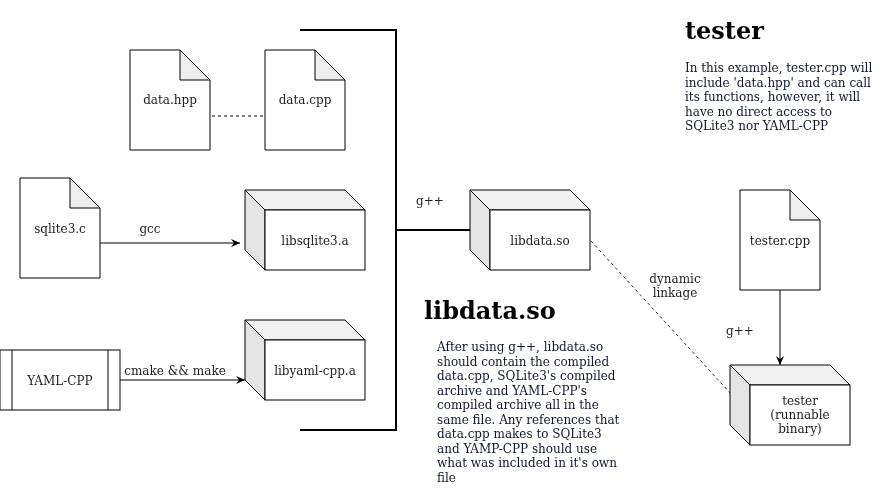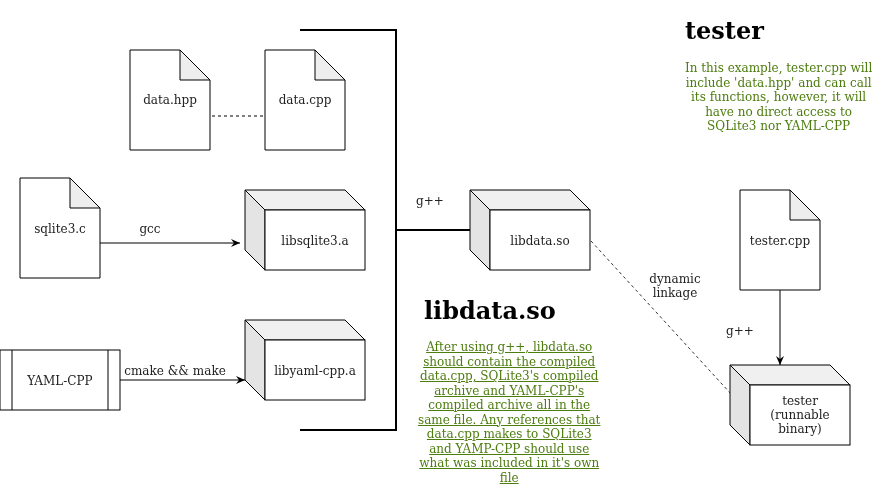--- a/index.html
+++ b/index.html
@@ -1,20 +1,20 @@
 <!DOCTYPE html>
 <html><head>
 <meta charset="utf-8">
 <style>
   html, body { margin: 0; padding: 0; background: #ffffff; }
   body { width: 881px; height: 501px; position: relative; overflow: hidden;
          font-family: "DejaVu Serif", "Liberation Serif", serif; color: #111; }
   svg { position: absolute; left: 0; top: 0; }
   .lbl { font-family: "DejaVu Serif", serif; font-size: 12px; fill: #222; }
-  .txt { position: absolute; font-family: "DejaVu Serif", serif; font-size: 12px; line-height: 14.5px; color: #4d7c0f; white-space: pre-line; text-align: center; }
+  .txt { position: absolute; font-family: "DejaVu Serif", serif; font-size: 12px; line-height: 14.5px; color: #0f172a; white-space: pre-line; }
   .h { position: absolute; font-family: "DejaVu Serif", serif; font-weight: bold; font-size: 24px; color: #000; }
 </style>
 </head>
 <body>
 
 <svg width="881" height="501" viewBox="0 0 881 501">
   <defs>
     <marker id="arr" markerWidth="10" markerHeight="10" refX="9" refY="5" orient="auto" markerUnits="userSpaceOnUse">
       <path d="M0,1 L9,5 L0,9 L3,5 Z" fill="#000"></path>
     </marker>
@@ -95,21 +95,21 @@
     <path d="M730,365 H830 L850,385 H750 Z" fill="#f0f0f0" stroke="#000"></path>
     <path d="M730,365 L750,385 V445 L730,425 Z" fill="#e4e4e4" stroke="#000"></path>
     <rect x="750" y="385" width="100" height="60" fill="#fff" stroke="#000"></rect>
     <text class="lbl" x="800" y="405" text-anchor="middle">tester</text>
     <text class="lbl" x="800" y="419" text-anchor="middle">(runnable</text>
     <text class="lbl" x="800" y="433" text-anchor="middle">binary)</text>
   </g>
 </svg>
 
 <div class="h" style="left:424px; top:296px;">libdata.so</div>
-<div class="txt" style="left:418px; top:340px;text-decoration:underline;">After using g++, libdata.so
+<div class="txt" style="left:437px; top:340px;">After using g++, libdata.so
 should contain the compiled
 data.cpp, SQLite3's compiled
 archive and YAML-CPP's
 compiled archive all in the
 same file. Any references that
 data.cpp makes to SQLite3
 and YAMP-CPP should use
 what was included in it's own
 file</div>
 

